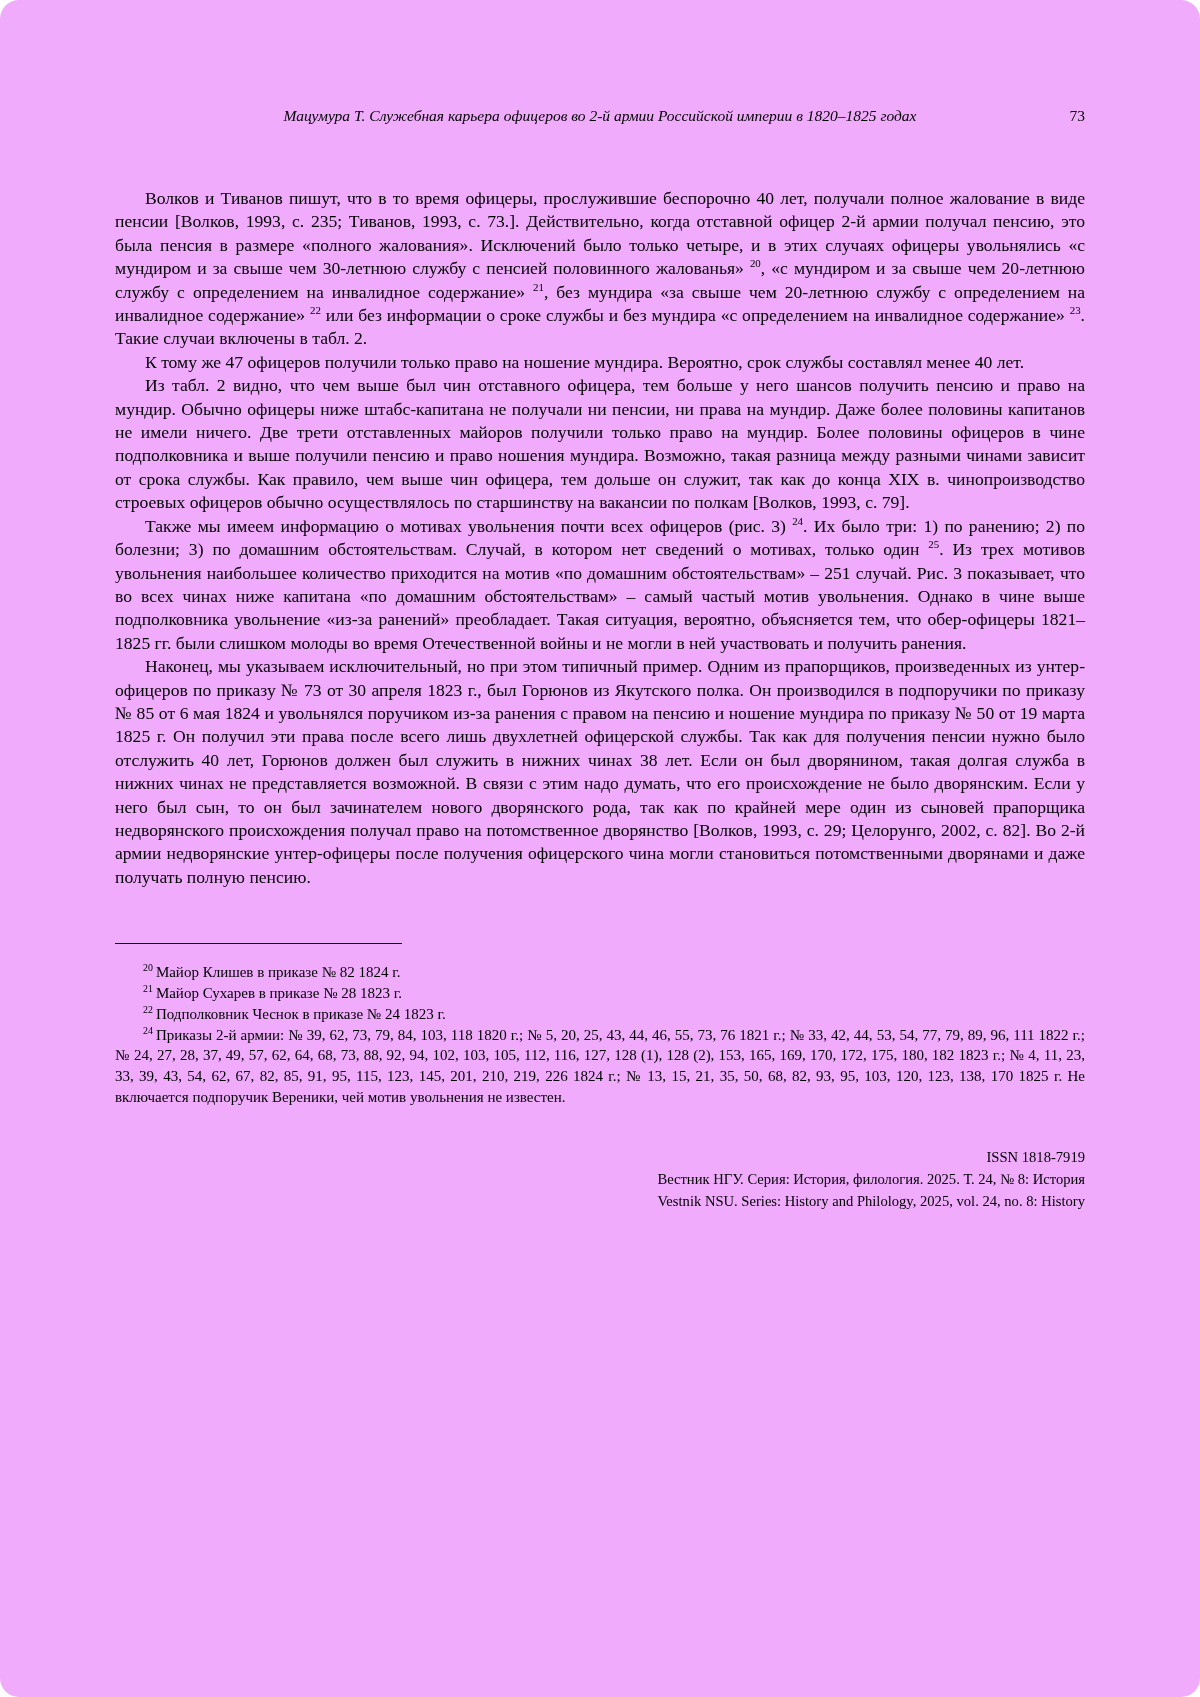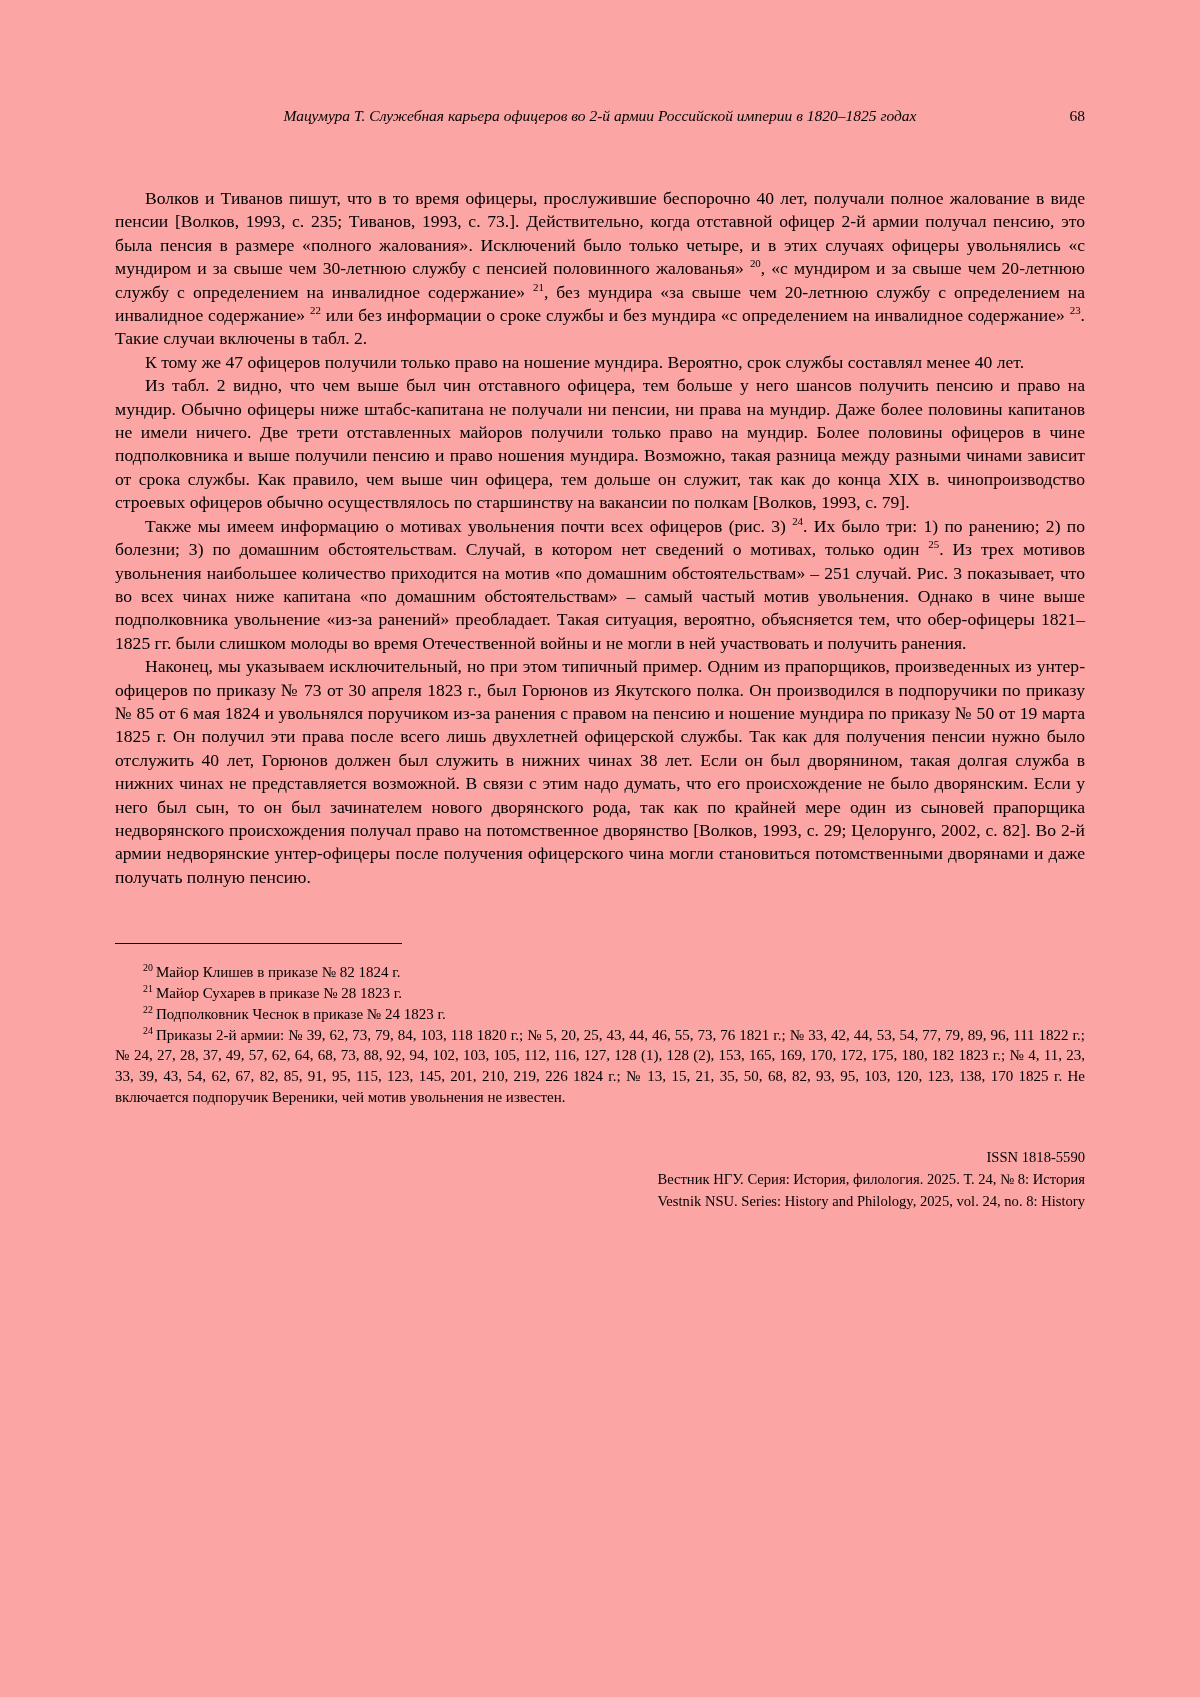--- a/index.html
+++ b/index.html
@@ -1,26 +1,27 @@
 <!DOCTYPE html>
 <html lang="ru"><head>
 <meta charset="utf-8">
 <style>
   * { margin: 0; padding: 0; box-sizing: border-box; }
   html, body { background: #ffffff; }
   .page {
     width: 1200px;
     height: 1697px;
     margin: 0 auto;
-    background: #fca5a5;
+    background: #f0abfc;
     color: #000000;
     font-family: "Liberation Serif", "DejaVu Serif", serif;
     padding: 106px 115px 0 115px;
     position: relative;
     overflow: hidden;
+    border-radius: 19px;
   }
   
   .running-head {
     position: relative;
     width: 100%;
     font-size: 15.5px;
     line-height: 20px;
     text-align: center;
   }
   .rh-title { font-style: italic; }
@@ -70,39 +71,39 @@
     line-height: 22px;
   }
 </style>
 </head>
 <body>
 
 <div class="page">
 
   <header class="running-head">
     <span class="rh-title">Мацумура Т. Служебная карьера офицеров во 2-й армии Российской империи в 1820–1825 годах</span>
-    <span class="rh-page">68</span>
+    <span class="rh-page">73</span>
   </header>
 
   <main class="body-text">
       <p class="para">Волков и Тиванов пишут, что в то время офицеры, прослужившие беспорочно 40 лет, получали полное жалование в виде пенсии [Волков, 1993, с. 235; Тиванов, 1993, с. 73.]. Действительно, когда отставной офицер 2-й армии получал пенсию, это была пенсия в размере «полного жалования». Исключений было только четыре, и в этих случаях офицеры увольнялись «с мундиром и за свыше чем 30-летнюю службу с пенсией половинного жалованья» <sup class="fnref">20</sup>, «с мундиром и за свыше чем 20-летнюю службу с определением на инвалидное содержание» <sup class="fnref">21</sup>, без мундира «за свыше чем 20-летнюю службу с определением на инвалидное содержание» <sup class="fnref">22</sup> или без информации о сроке службы и без мундира «с определением на инвалидное содержание» <sup class="fnref">23</sup>. Такие случаи включены в табл. 2.</p>
       <p class="para">К тому же 47 офицеров получили только право на ношение мундира. Вероятно, срок службы составлял менее 40 лет.</p>
       <p class="para">Из табл. 2 видно, что чем выше был чин отставного офицера, тем больше у него шансов получить пенсию и право на мундир. Обычно офицеры ниже штабс-капитана не получали ни пенсии, ни права на мундир. Даже более половины капитанов не имели ничего. Две трети отставленных майоров получили только право на мундир. Более половины офицеров в чине подполковника и выше получили пенсию и право ношения мундира. Возможно, такая разница между разными чинами зависит от срока службы. Как правило, чем выше чин офицера, тем дольше он служит, так как до конца XIX в. чинопроизводство строевых офицеров обычно осуществлялось по старшинству на вакансии по полкам [Волков, 1993, с. 79].</p>
       <p class="para">Также мы имеем информацию о мотивах увольнения почти всех офицеров (рис. 3) <sup class="fnref">24</sup>. Их было три: 1) по ранению; 2) по болезни; 3) по домашним обстоятельствам. Случай, в котором нет сведений о мотивах, только один <sup class="fnref">25</sup>. Из трех мотивов увольнения наибольшее количество приходится на мотив «по домашним обстоятельствам» – 251 случай. Рис. 3 показывает, что во всех чинах ниже капитана «по домашним обстоятельствам» – самый частый мотив увольнения. Однако в чине выше подполковника увольнение «из-за ранений» преобладает. Такая ситуация, вероятно, объясняется тем, что обер-офицеры 1821–1825 гг. были слишком молоды во время Отечественной войны и не могли в ней участвовать и получить ранения.</p>
       <p class="para">Наконец, мы указываем исключительный, но при этом типичный пример. Одним из прапорщиков, произведенных из унтер-офицеров по приказу № 73 от 30 апреля 1823 г., был Горюнов из Якутского полка. Он производился в подпоручики по приказу № 85 от 6 мая 1824 и увольнялся поручиком из-за ранения с правом на пенсию и ношение мундира по приказу № 50 от 19 марта 1825 г. Он получил эти права после всего лишь двухлетней офицерской службы. Так как для получения пенсии нужно было отслужить 40 лет, Горюнов должен был служить в нижних чинах 38 лет. Если он был дворянином, такая долгая служба в нижних чинах не представляется возможной. В связи с этим надо думать, что его происхождение не было дворянским. Если у него был сын, то он был зачинателем нового дворянского рода, так как по крайней мере один из сыновей прапорщика недворянского происхождения получал право на потомственное дворянство [Волков, 1993, с. 29; Целорунго, 2002, с. 82]. Во 2-й армии недворянские унтер-офицеры после получения офицерского чина могли становиться потомственными дворянами и даже получать полную пенсию.</p>
     </main>
 
   <div class="footnote-sep"></div>
 
   <section class="footnotes">
       <p class="footnote"><sup class="fnnum">20</sup>Майор Клишев в приказе № 82 1824 г.</p>
       <p class="footnote"><sup class="fnnum">21</sup>Майор Сухарев в приказе № 28 1823 г.</p>
       <p class="footnote"><sup class="fnnum">22</sup>Подполковник Чеснок в приказе № 24 1823 г.</p>
       <p class="footnote"><sup class="fnnum">24</sup>Приказы 2-й армии: № 39, 62, 73, 79, 84, 103, 118 1820 г.; № 5, 20, 25, 43, 44, 46, 55, 73, 76 1821 г.; № 33, 42, 44, 53, 54, 77, 79, 89, 96, 111 1822 г.; № 24, 27, 28, 37, 49, 57, 62, 64, 68, 73, 88, 92, 94, 102, 103, 105, 112, 116, 127, 128 (1), 128 (2), 153, 165, 169, 170, 172, 175, 180, 182 1823 г.; № 4, 11, 23, 33, 39, 43, 54, 62, 67, 82, 85, 91, 95, 115, 123, 145, 201, 210, 219, 226 1824 г.; № 13, 15, 21, 35, 50, 68, 82, 93, 95, 103, 120, 123, 138, 170 1825 г. Не включается подпоручик Вереники, чей мотив увольнения не известен.</p>
     </section>
 
   <footer class="page-footer">
-    <div>ISSN 1818-5590</div>
+    <div>ISSN 1818-7919</div>
     <div>Вестник НГУ. Серия: История, филология. 2025. Т. 24, № 8: История</div>
     <div>Vestnik NSU. Series: History and Philology, 2025, vol. 24, no. 8: History</div>
   </footer>
 
 </div>
 
 </body></html>

